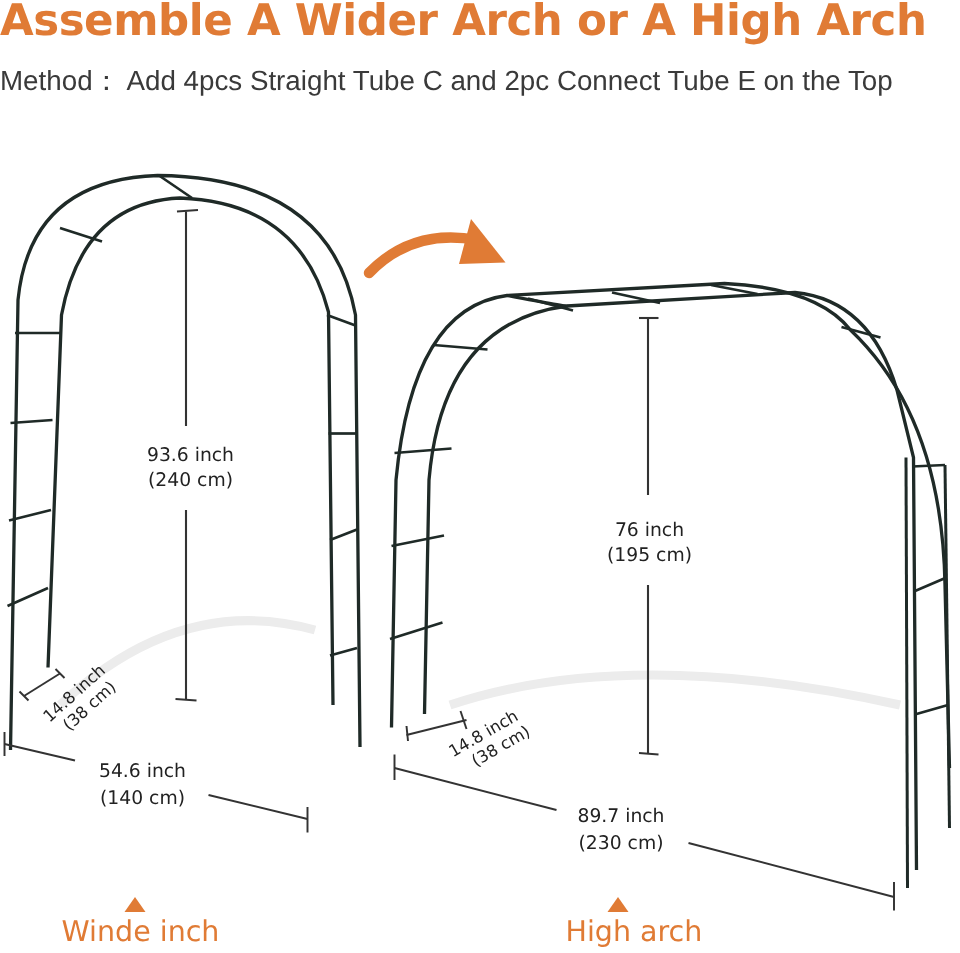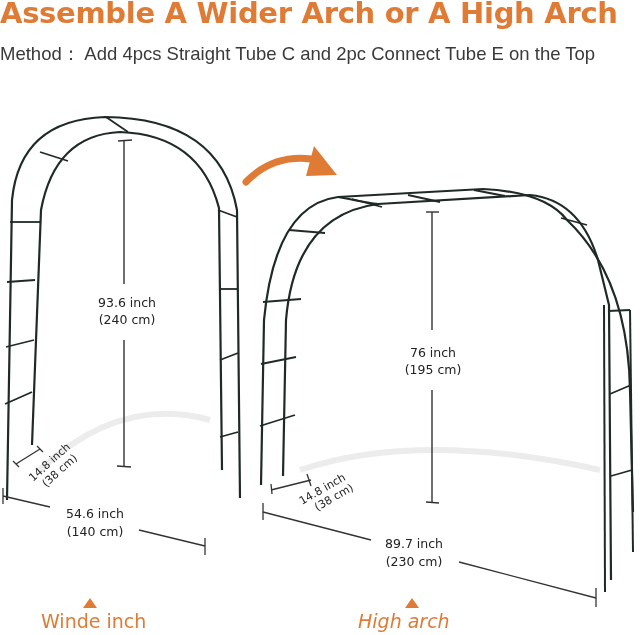--- a/index.html
+++ b/index.html
@@ -125,13 +125,13 @@
     <line x1="596" y1="588" x2="596" y2="607"></line>
   </g>
   <text class="lbl" x="414" y="548" text-anchor="middle">89.7 inch</text>
   <text class="lbl" x="414" y="566" text-anchor="middle">(230 cm)</text>
 </svg>
 
 <div class="tri" style="left:83px;top:598px;"></div>
 <div class="cap" style="left:41px;top:610px;">Winde inch</div>
 
 <div class="tri" style="left:405px;top:598px;"></div>
-<div class="cap" style="left:358px;top:610px;font-style:italic;">High  arch</div>
+<div class="cap" style="left:377px;top:610px;">High  arch</div>
 
 </body></html>

